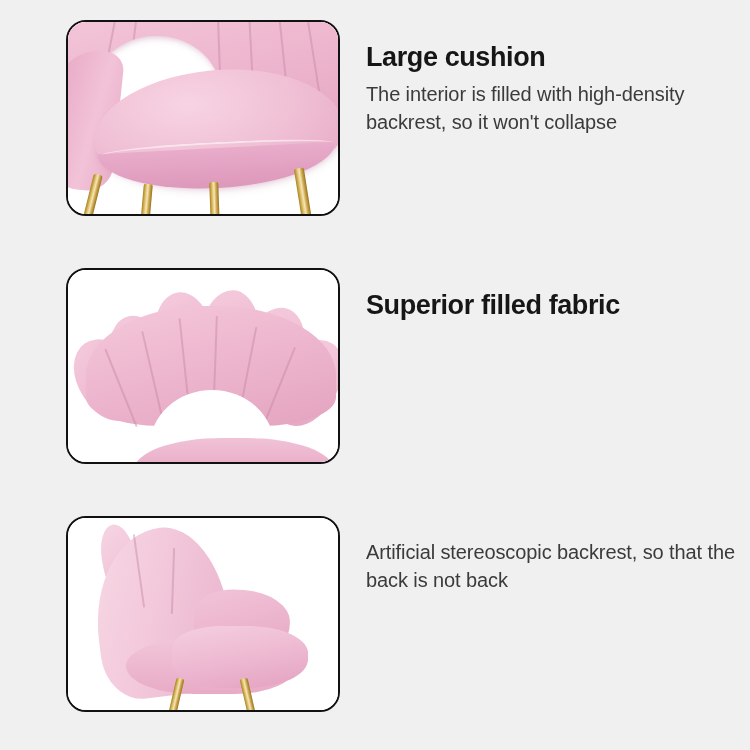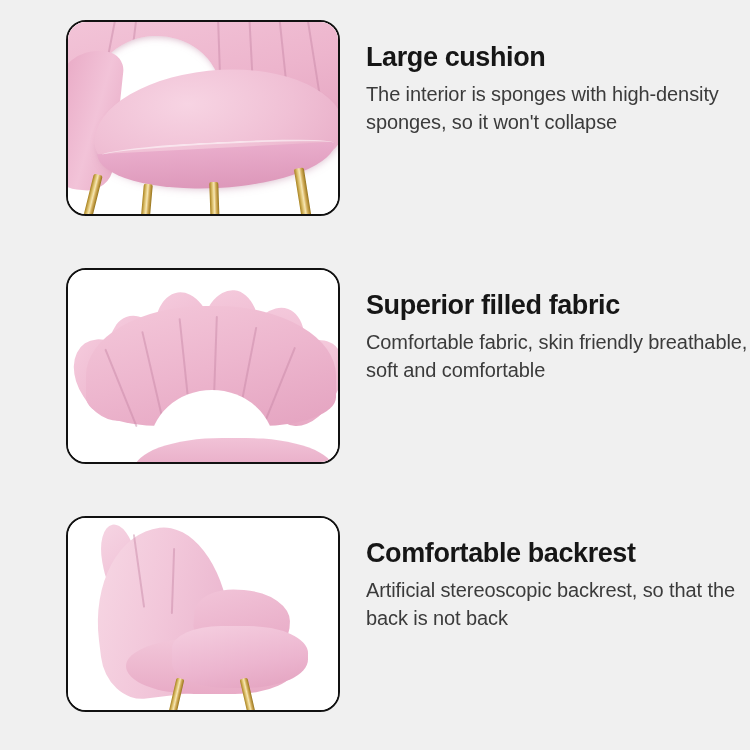--- a/index.html
+++ b/index.html
@@ -209,21 +209,21 @@
         <div class="c1-seatlip"></div>
         <div class="c1-seatpipe"></div>
         <div class="leg" style="left:20px;top:152px;width:9px;height:48px;transform:rotate(14deg);"></div>
         <div class="leg" style="left:74px;top:162px;width:9px;height:42px;transform:rotate(5deg);"></div>
         <div class="leg" style="left:142px;top:160px;width:9px;height:44px;transform:rotate(-2deg);"></div>
         <div class="leg" style="left:230px;top:146px;width:10px;height:54px;transform:rotate(-9deg);"></div>
       </div>
     </div>
     <div class="feature-text">
       <h2 class="feature-title">Large cushion</h2>
-      <p class="feature-desc">The interior is sponges with high-density sponges, so it won't collapse</p>
+      <p class="feature-desc">The interior is filled with high-density backrest, so it won't collapse</p>
     </div>
   </div>
 
   <div class="feature-row">
     <div class="photo-card">
       <div class="photo-stage">
         <div class="c2-petal" style="left:10px;top:66px;width:62px;height:86px;transform:rotate(-34deg);"></div>
         <div class="c2-petal" style="left:44px;top:44px;width:62px;height:98px;transform:rotate(-20deg);"></div>
         <div class="c2-petal" style="left:86px;top:22px;width:62px;height:104px;transform:rotate(-8deg);"></div>
         <div class="c2-petal" style="left:130px;top:20px;width:62px;height:104px;transform:rotate(6deg);"></div>
@@ -235,39 +235,37 @@
         <div class="seam" style="left:116px;top:48px;height:104px;transform:rotate(-6deg);"></div>
         <div class="seam" style="left:146px;top:46px;height:106px;transform:rotate(2deg);"></div>
         <div class="seam" style="left:178px;top:56px;height:98px;transform:rotate(11deg);"></div>
         <div class="seam" style="left:210px;top:74px;height:86px;transform:rotate(22deg);"></div>
         <div class="c2-hole"></div>
         <div class="c2-seat"></div>
       </div>
     </div>
     <div class="feature-text">
       <h2 class="feature-title">Superior filled fabric</h2>
-      <p class="feature-desc">Comfortable fabric, skin friendly breathable, soft and comfortable</p>
     </div>
   </div>
 
   <div class="feature-row">
     <div class="photo-card">
       <div class="photo-stage">
         <div class="c3-earl"></div>
         <div class="c3-earm"></div>
         <div class="c3-earr"></div>
         <div class="c3-backouter"></div>
         <div class="seam" style="left:70px;top:16px;height:74px;transform:rotate(-8deg);"></div>
         <div class="seam" style="left:104px;top:30px;height:66px;transform:rotate(2deg);"></div>
         <div class="c3-base"></div>
         <div class="c3-arm"></div>
         <div class="c3-seat"></div>
         <div class="leg" style="left:104px;top:160px;width:8px;height:40px;transform:rotate(13deg);"></div>
         <div class="leg" style="left:176px;top:160px;width:8px;height:40px;transform:rotate(-13deg);"></div>
       </div>
     </div>
     <div class="feature-text">
-      <h2 class="feature-title">Comfortable backrest</h2>
       <p class="feature-desc">Artificial stereoscopic backrest, so that the back is not back</p>
     </div>
   </div>
 
 </div>
 
 </body></html>

